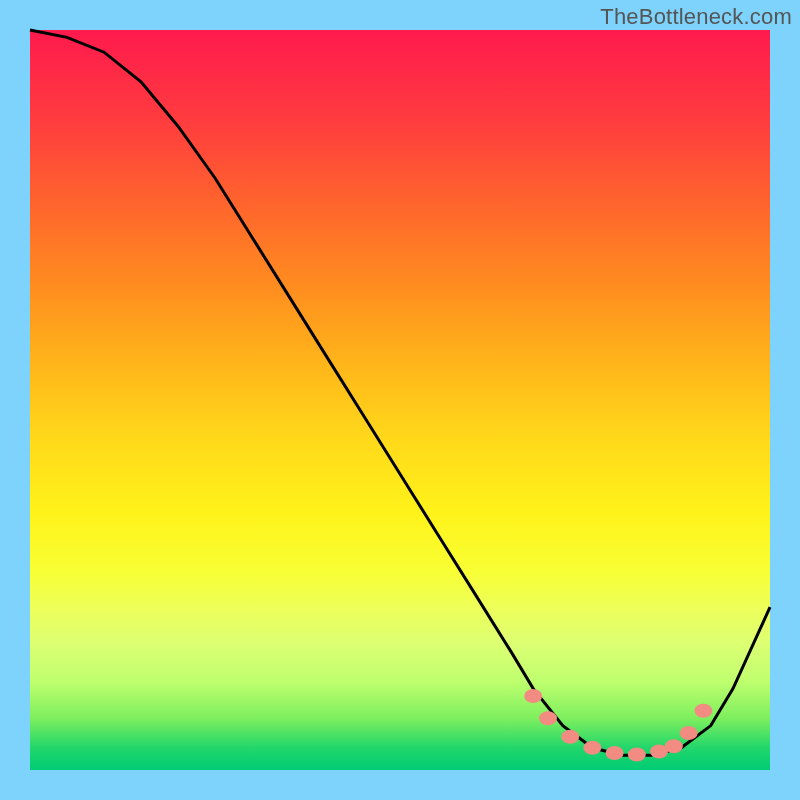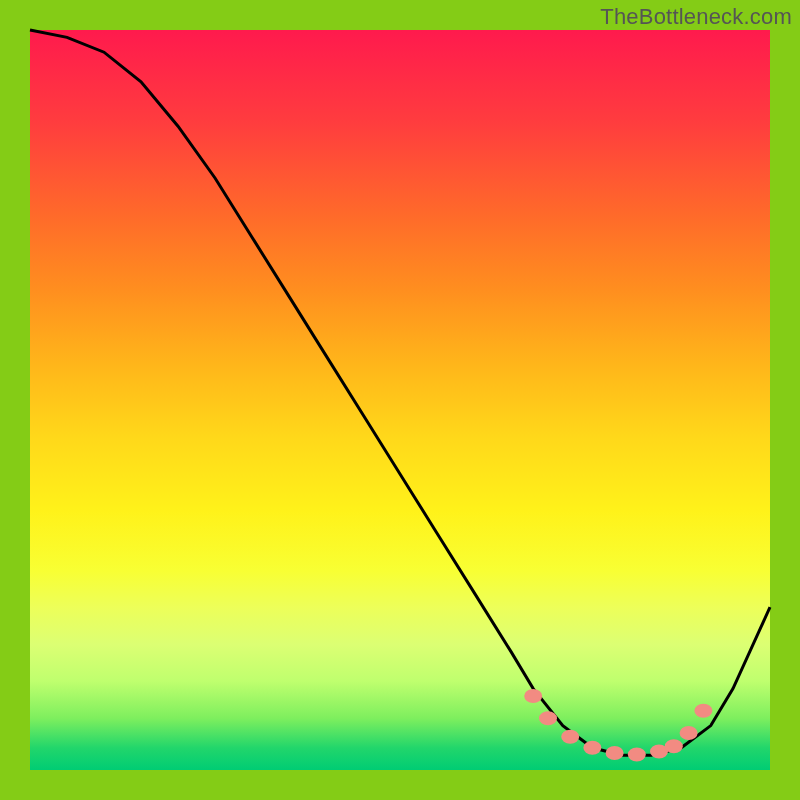--- a/index.html
+++ b/index.html
@@ -8,21 +8,21 @@
     width: 800px;
     height: 800px;
     background: #000;
     overflow: hidden;
     font-family: Arial, Helvetica, sans-serif;
   }
   .frame {
     position: absolute;
     left: 0; top: 0;
     width: 800px; height: 800px;
-    background: #84cc16;
+    background: #7dd3fc;
   }
   .plot-area {
     position: absolute;
     left: 30px;
     top: 30px;
     width: 740px;
     height: 740px;
     background: linear-gradient(
       to bottom,
       #ff1a4d 0%,

